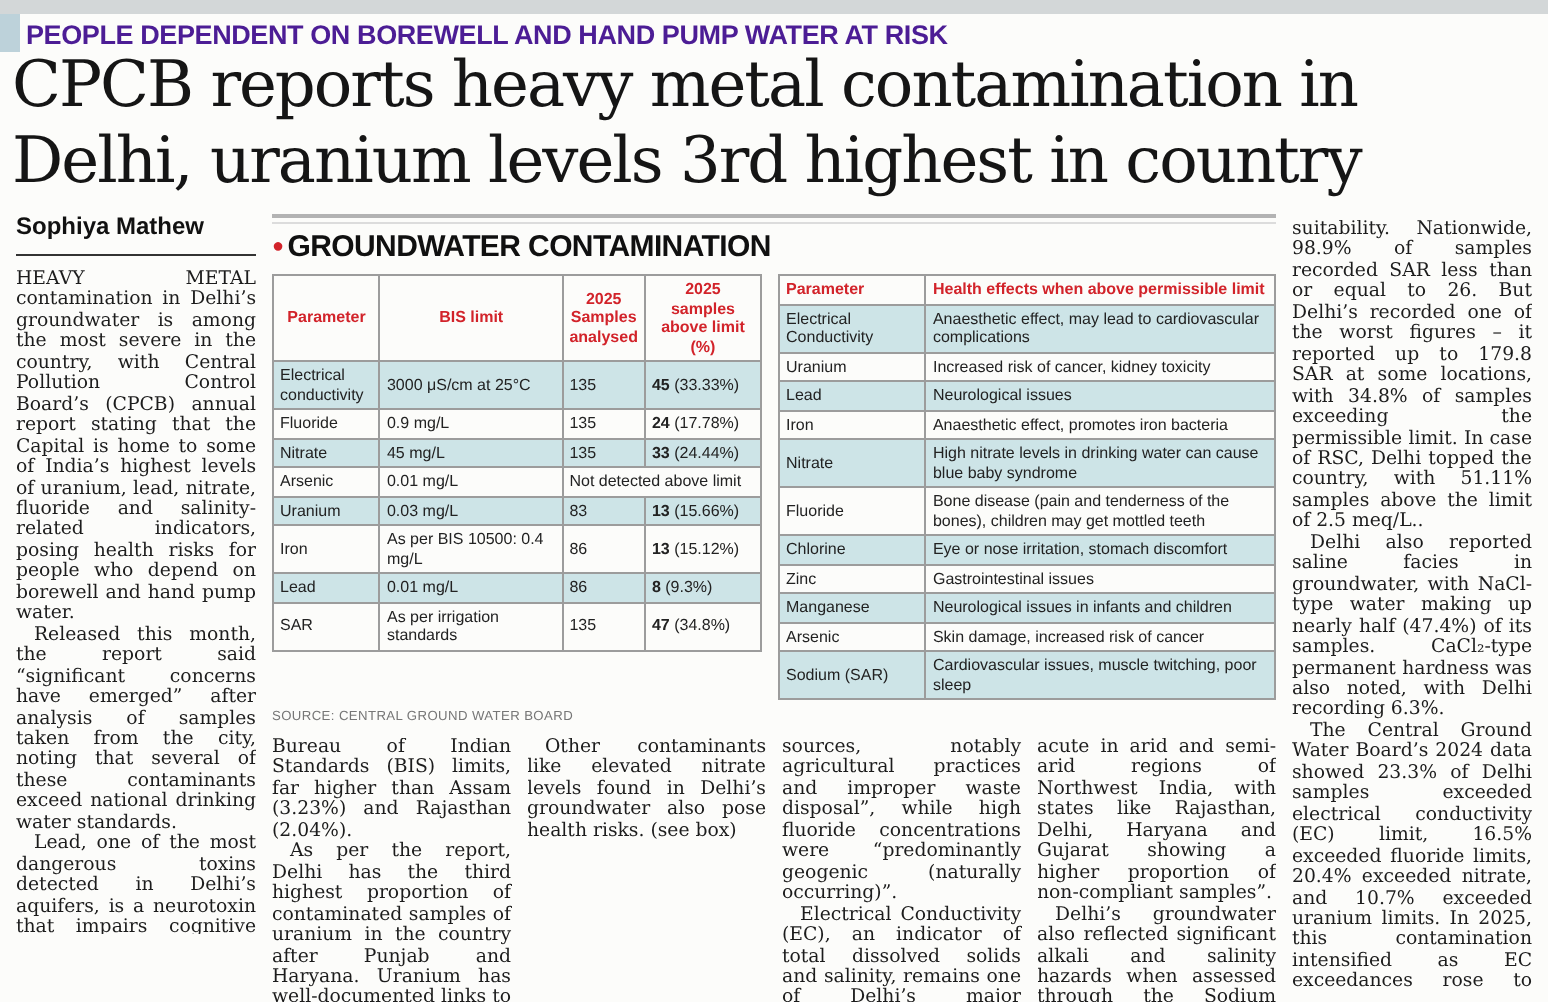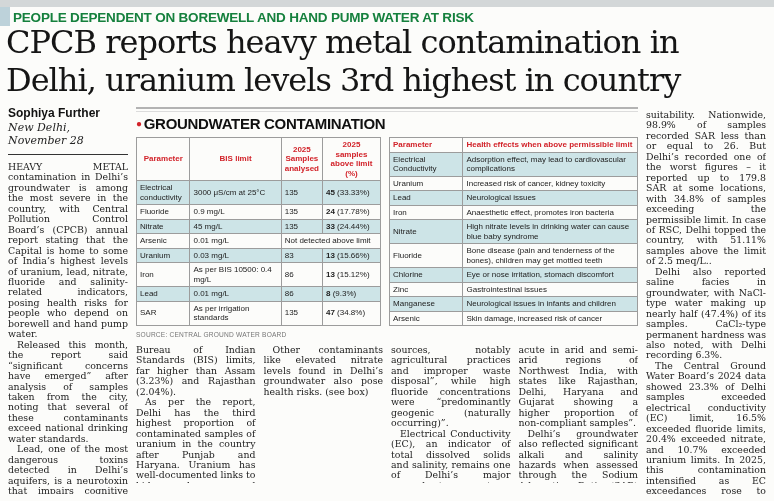--- a/index.html
+++ b/index.html
@@ -3,21 +3,21 @@
 <meta charset="utf-8">
 <style>
   html,body { margin:0; padding:0; }
   body { width:774px; height:501px; overflow:hidden; background:#ffffff; }
   .page { position:relative; width:774px; height:501px; background:#fcfcfa; font-family:"DejaVu Serif", serif; }
 
   .top-strip { position:absolute; top:0; left:0; width:774px; height:7px; background:#d3d7d8; }
   .top-left-block { position:absolute; top:7px; left:0; width:10px; height:19px; background:#bdd2da; }
 
   .kicker { position:absolute; top:10px; left:13px; font-family:"Liberation Sans", sans-serif;
-            font-weight:bold; font-size:13.5px; letter-spacing:-0.2px; color:#15803d; }
+            font-weight:bold; font-size:13.5px; letter-spacing:-0.2px; color:#4c1d95; }
 
   .headline { position:absolute; top:23px; left:6px; width:766px; height:80px; margin:0; overflow:hidden;
               font-family:"DejaVu Serif", serif; font-weight:normal; color:#151515;
               font-size:32px; line-height:38px; letter-spacing:-1px; }
   .headline span { white-space:nowrap; }
 
   .content { position:absolute; top:106px; left:8px; width:758px; height:392px; display:flex; gap:8px; }
   .colnarrow { width:120px; flex:none; }
   .mid { width:502px; flex:none; }
 
@@ -70,22 +70,21 @@
 
   <h1 class="headline">
     <span>CPCB reports heavy metal contamination in</span><br>
     <span>Delhi, uranium levels 3rd highest in country</span>
   </h1>
 
   <div class="content">
 
     <div class="colnarrow">
       <div class="byline">
-        <div class="author">Sophiya Further</div>
-        <div class="dateline">New Delhi, November 28</div>
+        <div class="author">Sophiya Mathew</div>
       </div>
       <hr class="byline-rule">
       <div class="body-text col1-text">
           <p class="para">HEAVY METAL contamination in Delhi’s groundwater is among the most severe in the country, with Central Pollution Control Board’s (CPCB) annual report stating that the Capital is home to some of India’s highest levels of uranium, lead, nitrate, fluoride and salinity-related indicators, posing health risks for people who depend on borewell and hand pump water.</p>
           <p class="para indent">Released this month, the report said “significant concerns have emerged” after analysis of samples taken from the city, noting that several of these contaminants exceed national drinking water standards.</p>
           <p class="para indent">Lead, one of the most dangerous toxins detected in Delhi’s aquifers, is a neurotoxin that impairs cognitive development in children, increases blood pressure, affects kidney function and is classified as a probable human carcinogen. According to the report, Delhi has the highest proportion of lead-contaminated groundwater samples in India during the pre-monsoon season — 9.3% of the samples exceeded</p>
         </div>
     </div>
 
     <div class="mid">
@@ -158,21 +157,21 @@
           <table class="t2">
             <thead>
               <tr>
                 <th>Parameter</th>
                 <th>Health effects when above permissible limit</th>
               </tr>
             </thead>
             <tbody>
                 <tr>
                   <td>Electrical Conductivity</td>
-                  <td>Adsorption effect, may lead to cardiovascular complications</td>
+                  <td>Anaesthetic effect, may lead to cardiovascular complications</td>
                 </tr>
                 <tr>
                   <td>Uranium</td>
                   <td>Increased risk of cancer, kidney toxicity</td>
                 </tr>
                 <tr>
                   <td>Lead</td>
                   <td>Neurological issues</td>
                 </tr>
                 <tr>
@@ -195,20 +194,24 @@
                   <td>Zinc</td>
                   <td>Gastrointestinal issues</td>
                 </tr>
                 <tr>
                   <td>Manganese</td>
                   <td>Neurological issues in infants and children</td>
                 </tr>
                 <tr>
                   <td>Arsenic</td>
                   <td>Skin damage, increased risk of cancer</td>
+                </tr>
+                <tr>
+                  <td>Sodium (SAR)</td>
+                  <td>Cardiovascular issues, muscle twitching, poor sleep</td>
                 </tr>
               </tbody>
           </table>
         </div>
         <div class="source">SOURCE: CENTRAL GROUND WATER BOARD</div>
       </div>
 
       <div class="mid-cols">
         <div class="mcol">
           <div class="body-text mid-col-text">

